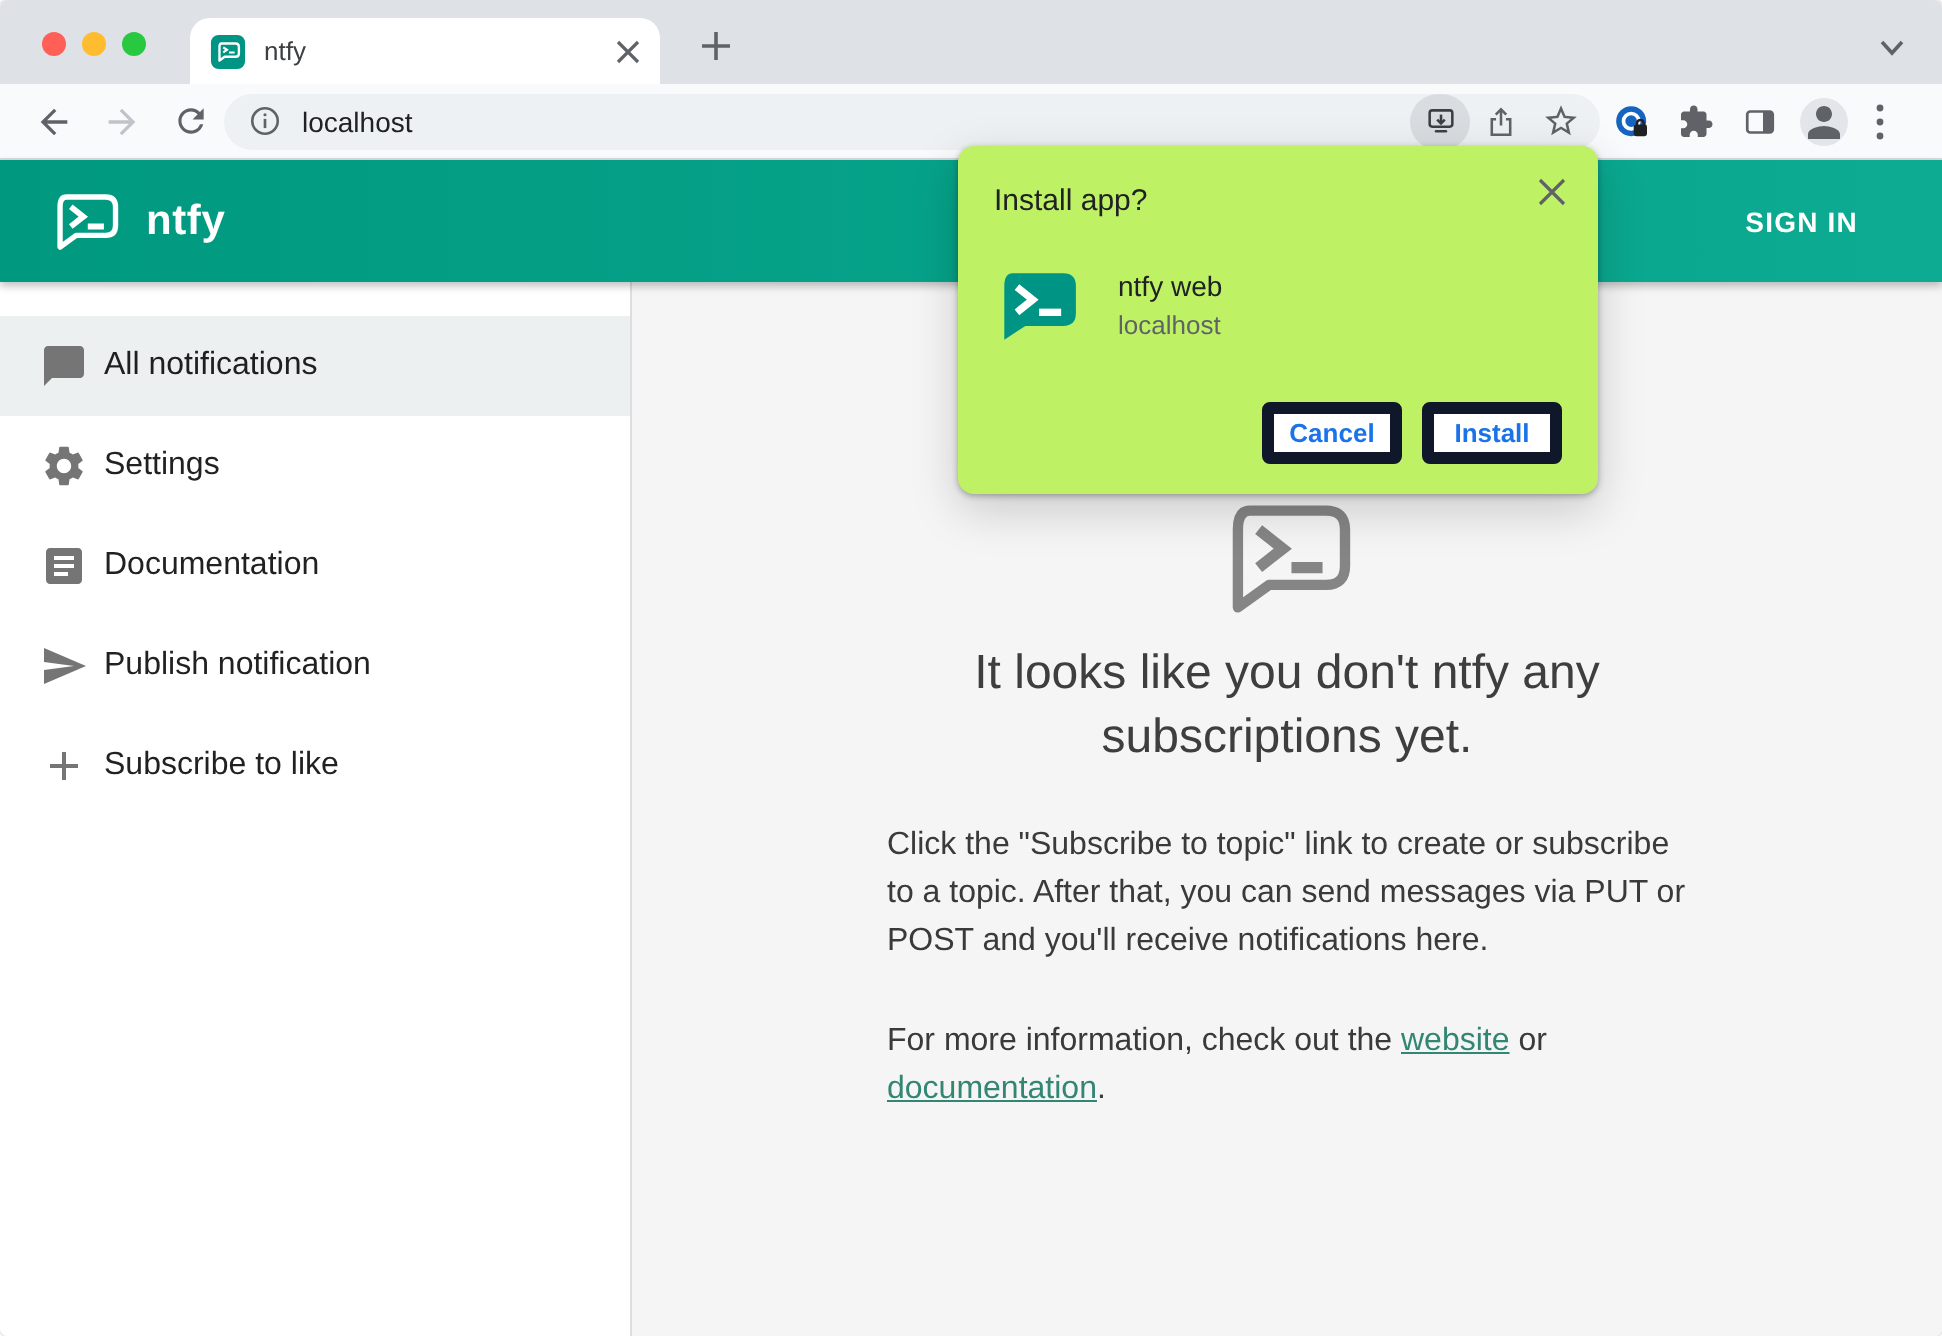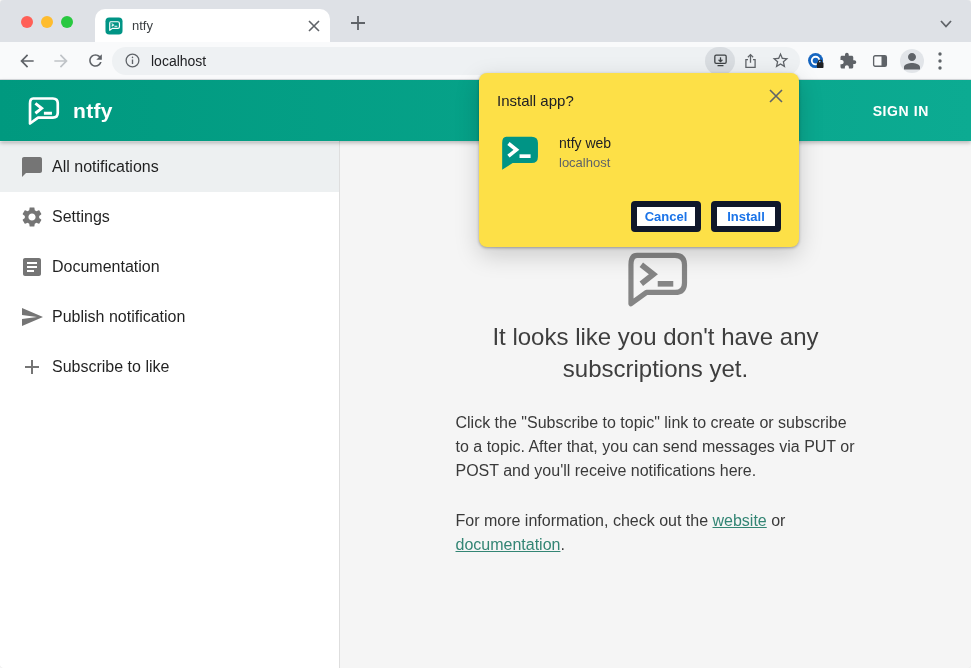--- a/index.html
+++ b/index.html
@@ -42,35 +42,35 @@
   .brand { margin-left:13px; font-size:21px; font-weight:bold; color:#ffffff; letter-spacing:.3px; }
   .appbar .spacer { flex:1; }
   .signin { background:none; border:none; color:#ffffff; font-family:inherit; font-size:14px;
     font-weight:bold; letter-spacing:.6px; padding:8px 6px; margin-right:11px; cursor:pointer; }
   .signup { background:none; border:1.5px solid rgba(255,255,255,.9); border-radius:4px;
     color:#ffffff; font-family:inherit; font-size:14px; font-weight:bold; letter-spacing:.8px;
     padding:9px 17px; cursor:pointer; }
 
   
   .app-body { position:absolute; top:141px; left:0; bottom:0; width:100%; display:flex; }
-  .sidebar { width:340px; background:#ffffff; border-right:1px solid #dedede; padding-top:1px; }
+  .sidebar { width:316px; background:#ffffff; border-right:1px solid #dedede; padding-top:17px; }
   .nav-item { height:50px; display:flex; align-items:center; padding-left:20px; cursor:pointer; }
   .nav-item.selected { background:#edf0f1; }
   .nav-icon { width:24px; height:24px; fill:#757575; flex:none; }
   .nav-label { margin-left:8px; font-size:16px; color:rgba(0,0,0,.87); }
 
   .content { flex:1; background:#f5f5f5; display:flex; flex-direction:column; align-items:center; padding-top:110px; }
   .big-logo { width:66px; height:57px; }
   .empty-h { margin-top:13px; width:420px; text-align:center; font-size:24px; line-height:32px;
     font-weight:400; color:#3e3e3e; }
   .para { width:400px; margin-top:26px; font-size:16px; line-height:24px; color:#3a3a3a; }
   .para a { color:#338574; text-decoration:underline; cursor:pointer; }
 
   
-  .dialog { position:absolute; left:479px; top:73px; width:320px; background:#fde047;
+  .dialog { position:absolute; left:479px; top:73px; width:320px; background:#bef264;
     border-radius:8px; box-shadow:0 1px 3px rgba(0,0,0,.3), 0 8px 24px rgba(0,0,0,.18); z-index:100;
     padding:19px 0 15px 0; }
   .dlg-title { font-size:15px; color:#202124; padding-left:18px; line-height:18px; }
   .dlg-close { position:absolute; top:12px; right:12px; width:22px; height:22px; }
   .dlg-row { display:flex; align-items:flex-start; margin:23px 0 0 20px; }
   .dlg-appicon { width:40px; height:40px; flex:none; }
   .dlg-meta { margin-left:20px; padding-top:2px; }
   .dlg-appname { font-size:14px; color:#202124; line-height:17px; }
   .dlg-origin { font-size:13px; color:#5f6368; line-height:16px; margin-top:3px; }
   .dlg-actions { display:flex; justify-content:flex-end; gap:10px; margin:28px 18px 0 0; }
@@ -236,21 +236,21 @@
         <span class="nav-label">Subscribe to like</span>
       </div>
     </nav>
 
     <main class="content">
       <svg class="big-logo" viewBox="0 0 76 66">
         <path d="M16 5 H60 Q71 5 71 16 V37 Q71 48 60 48 H27 L9 61 V16 Q9 5 16 5 Z" fill="none" stroke="#858585" stroke-width="6" stroke-linejoin="round"></path>
         <path d="M21 16 L35 27 L21 38" fill="none" stroke="#858585" stroke-width="6.5"></path>
         <path d="M40 38 H58" stroke="#858585" stroke-width="6.5"></path>
       </svg>
-      <h2 class="empty-h">It looks like you don't have any subscriptions yet.</h2>
+      <h2 class="empty-h">It looks like you don't ntfy any subscriptions yet.</h2>
       <p class="para">Click the "Subscribe to topic" link to create or subscribe to a topic. After that, you can send messages via PUT or POST and you'll receive notifications here.</p>
       <p class="para"><span>For more information, check out the </span><a>website</a><span> or </span><a>documentation</a><span>.</span></p>
     </main>
   </div>
 
   <div class="dialog">
     <div class="dlg-title">Install app?</div>
     <button class="icon-btn dlg-close">
       <svg width="14" height="14" viewBox="0 0 14 14">
         <path d="M1 1 L13 13 M13 1 L1 13" stroke="#5f6368" stroke-width="1.6"></path>

